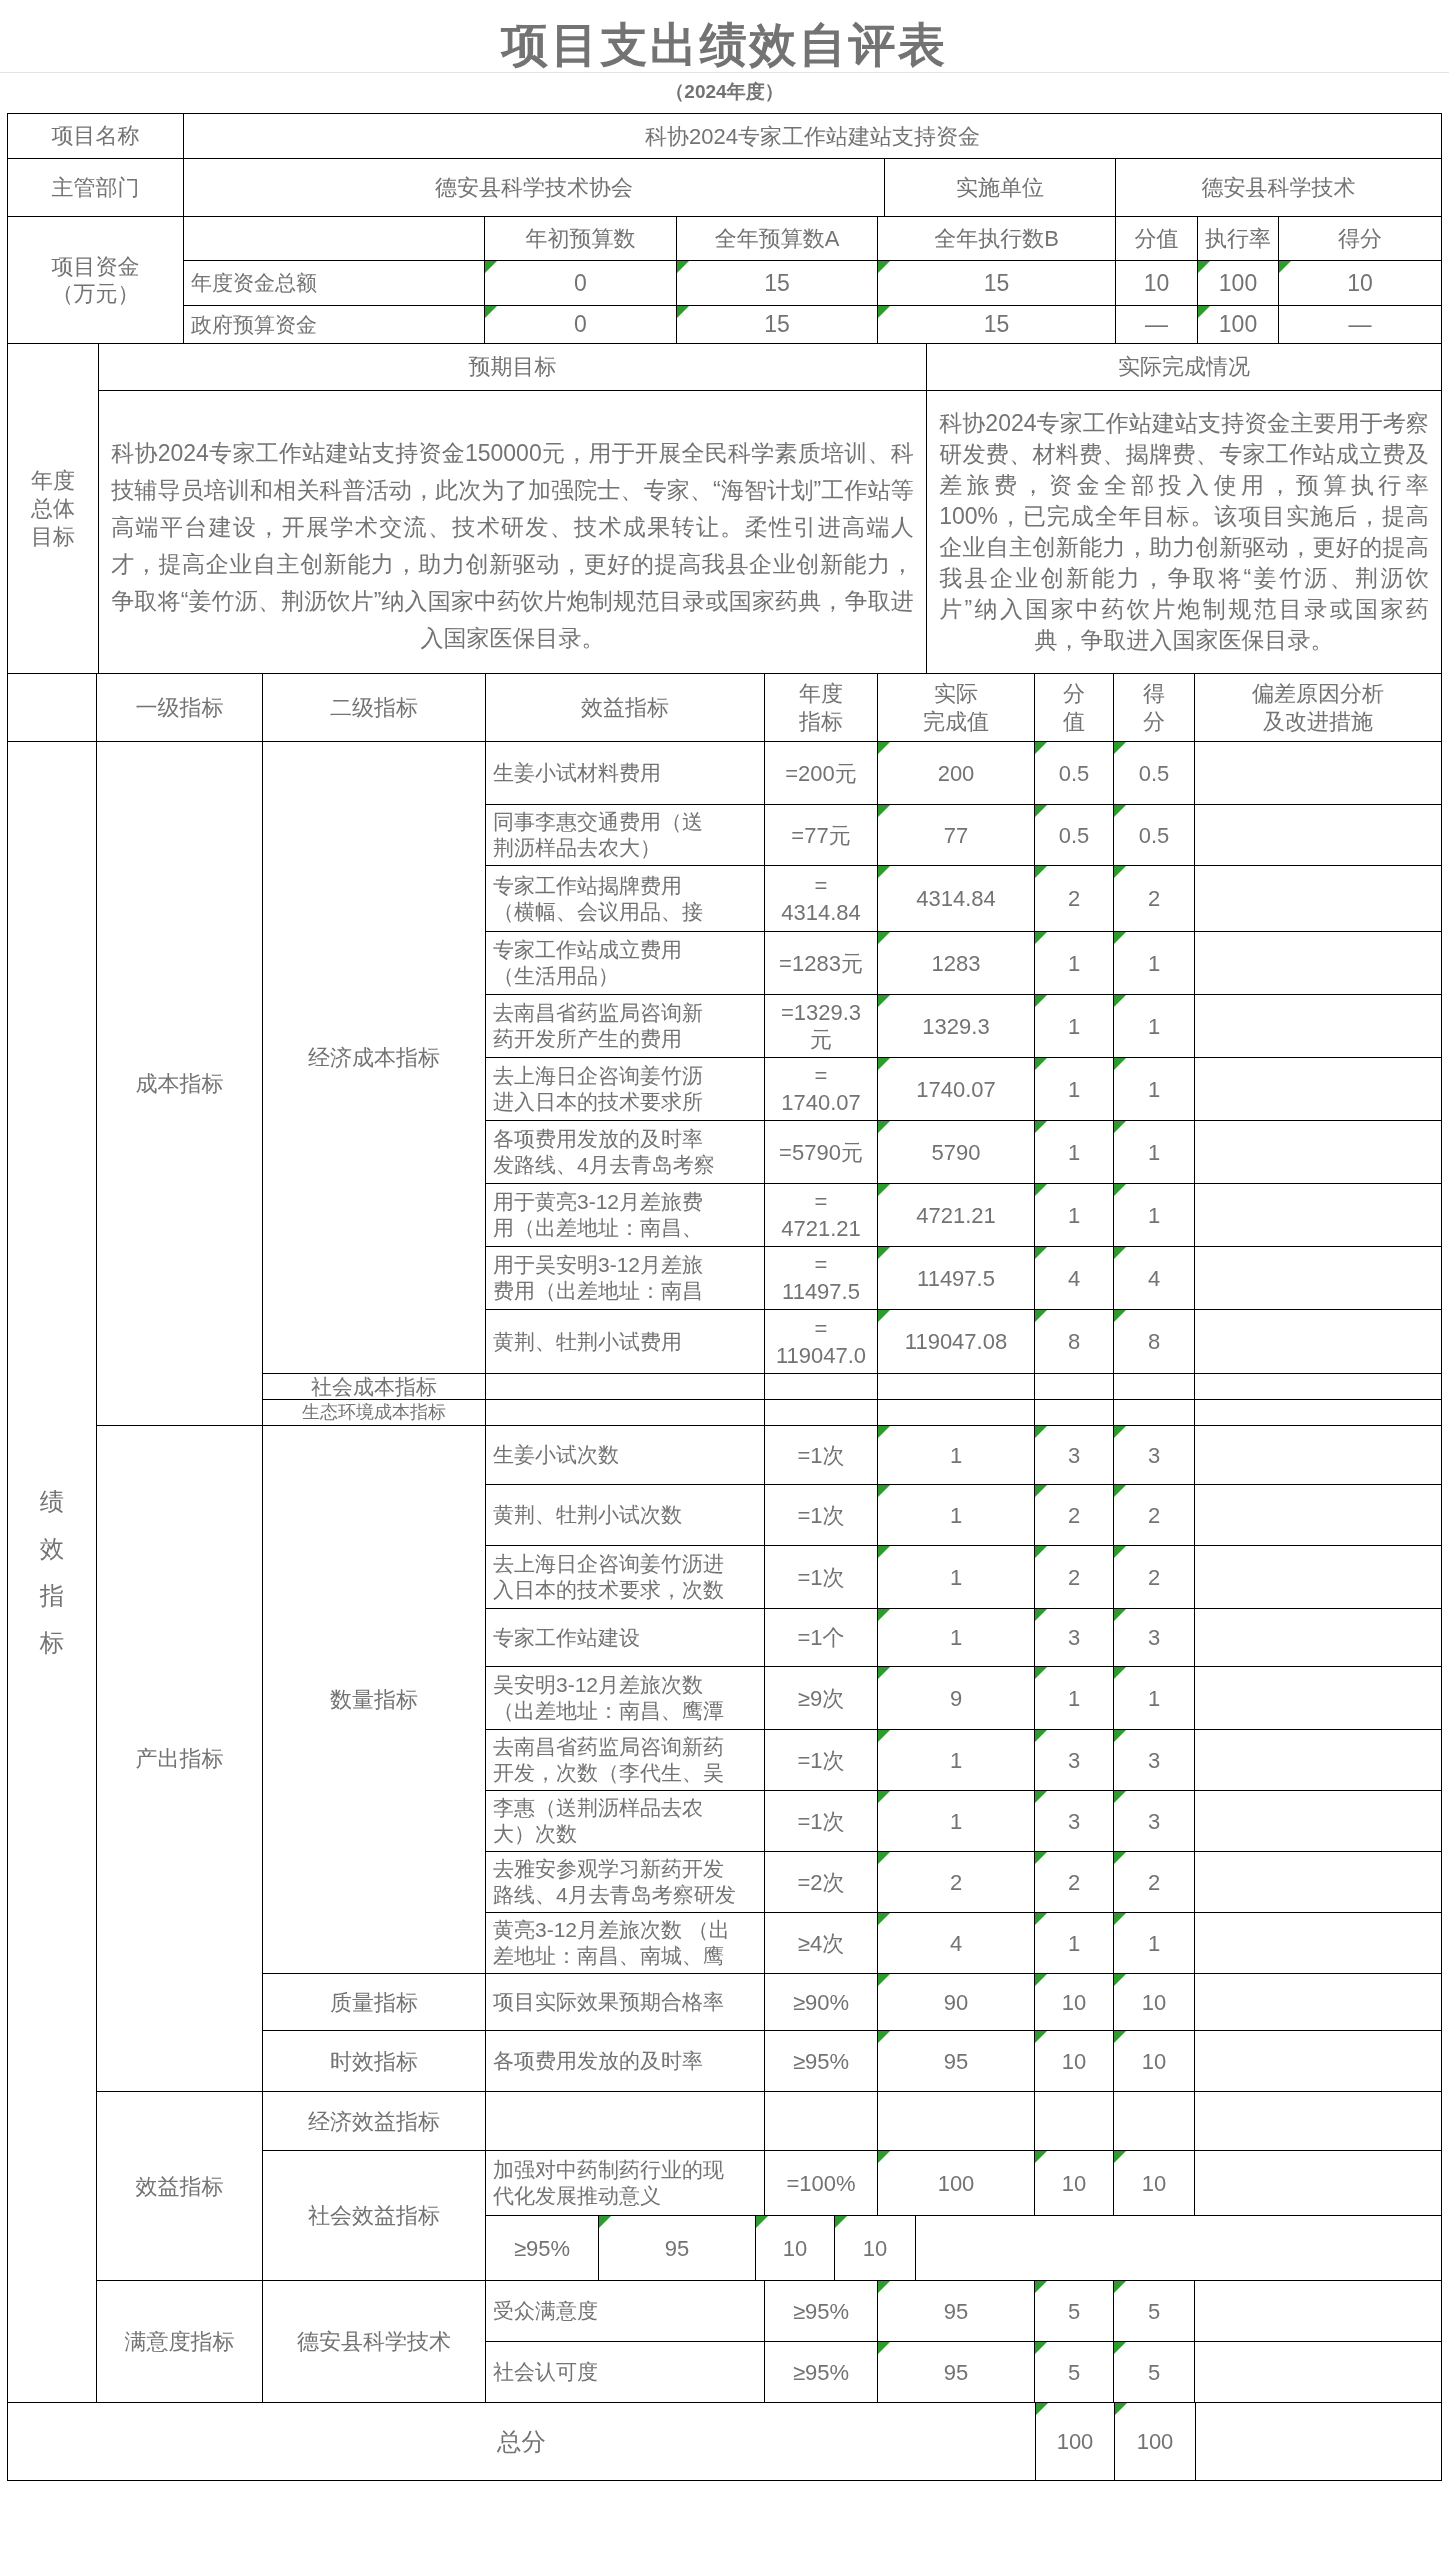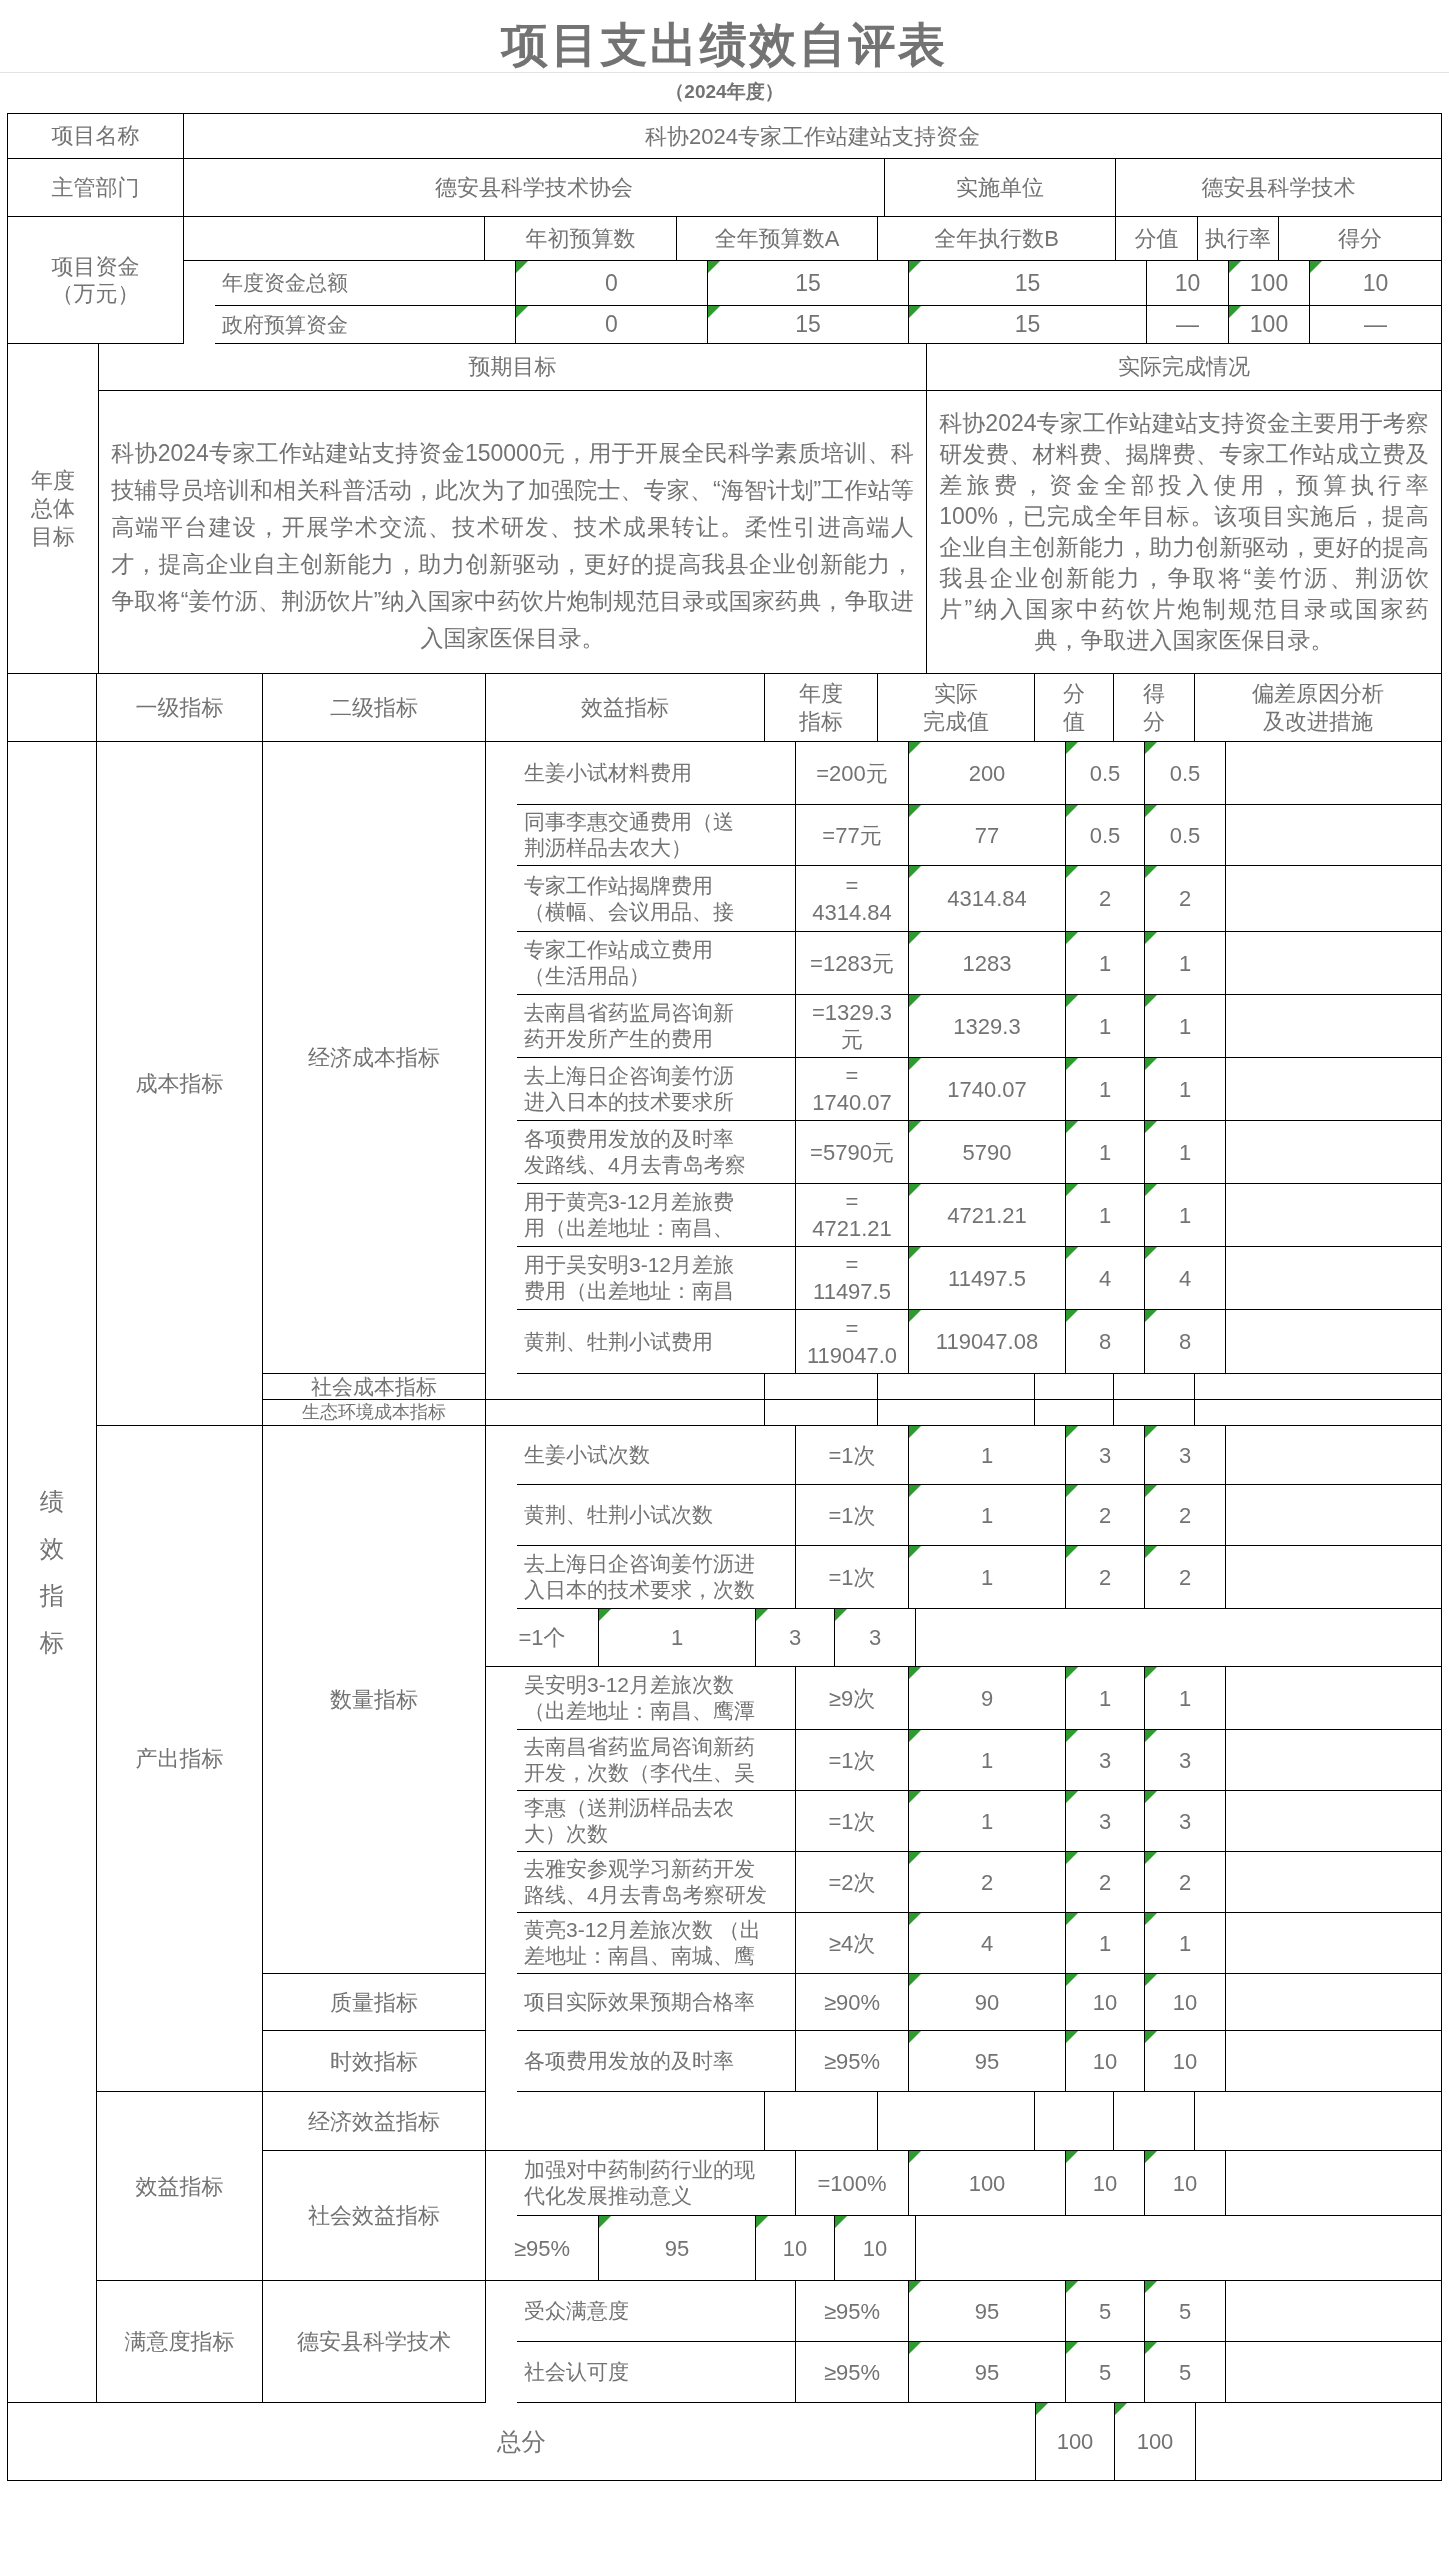--- a/index.html
+++ b/index.html
@@ -4,21 +4,21 @@
 <style>
   html,body{margin:0;padding:0;background:#fff;}
   .page{width:1449px;height:2563px;background:#fff;font-family:"Liberation Sans",sans-serif;color:#737373;overflow:hidden;}
   .title{text-align:center;font-family:"Liberation Serif",serif;font-weight:bold;font-size:47px;letter-spacing:2.6px;padding-top:14px;height:73px;box-sizing:border-box;border-bottom:0.9px solid #e3e3e3;}
   .subtitle{text-align:center;font-size:19px;font-weight:600;height:40px;line-height:37px;box-sizing:border-box;}
   .tbl{width:1435px;margin:0 auto;border:1.7px solid #000;box-sizing:border-box;}
   .row{display:flex;min-width:0;}
   .col{display:flex;flex-direction:column;min-width:0;}
   .c{position:relative;border-right:0.9px solid #000;border-bottom:0.9px solid #000;box-sizing:border-box;display:flex;align-items:center;justify-content:center;text-align:center;overflow:hidden;font-size:22px;line-height:27px;padding:0.9px 1.7px;}
   .pre{white-space:pre-line;}
-  .l{justify-content:flex-start;text-align:left;padding-left:7px;padding-right:15px;font-size:21px;line-height:26px;margin-left:31px;}
+  .l{justify-content:flex-start;text-align:left;padding-left:7px;padding-right:15px;font-size:21px;line-height:26px;}
   .wg{flex:1 1 auto;min-width:0;}
   .wg.c{border-right:none;}
   .sep > .c,.bb2{border-bottom-width:1.7px !important;}
   .row-last > .c{border-bottom:none;}
   
   .w1{flex:0 0 89px;} .w2{flex:0 0 166px;} .w3{flex:0 0 223px;} .w4{flex:0 0 279px;}
   .w5{flex:0 0 113px;} .w6{flex:0 0 157px;} .w7{flex:0 0 79px;} .w8{flex:0 0 81px;}
   
   .f1{flex:0 0 176px;} .f2{flex:0 0 301px;} .f3{flex:0 0 192px;} .f4{flex:0 0 201px;} .f5{flex:0 0 238px;} .f6{flex:0 0 82px;} .f7{flex:0 0 81px;}
   .i2{flex:0 0 701px;} .i3{flex:0 0 231px;}
@@ -429,20 +429,21 @@
                       <i class="fl"></i>
                       <span>2</span>
                     </div>
                     <div class="c w8">
                       <i class="fl"></i>
                       <span>2</span>
                     </div>
                     <div class="c wg"></div>
                   </div>
                 <div class="row" style="height:58px">
+                    <div class="c w4 l pre">专家工作站建设</div>
                     <div class="c w5 pre">=1个</div>
                     <div class="c w6">
                       <i class="fl"></i>
                       <span>1</span>
                     </div>
                     <div class="c w7">
                       <i class="fl"></i>
                       <span>3</span>
                     </div>
                     <div class="c w8">

